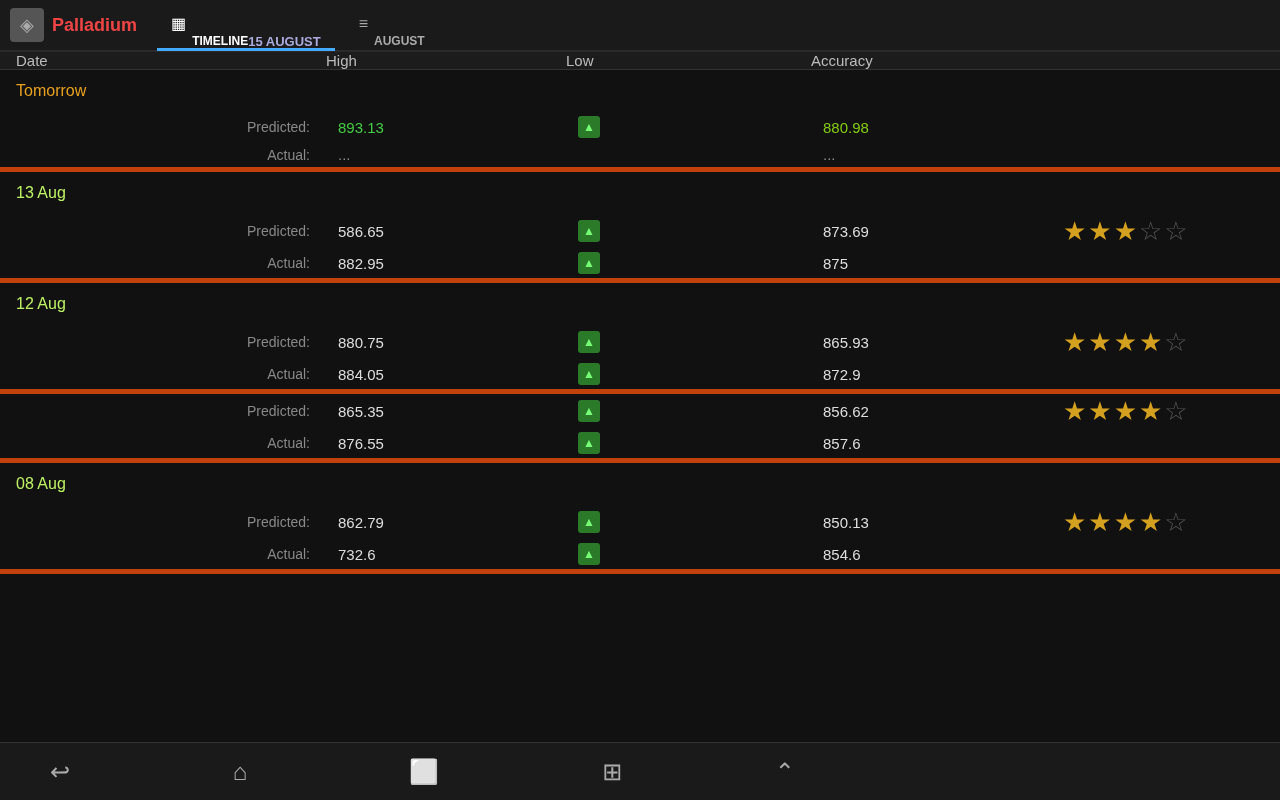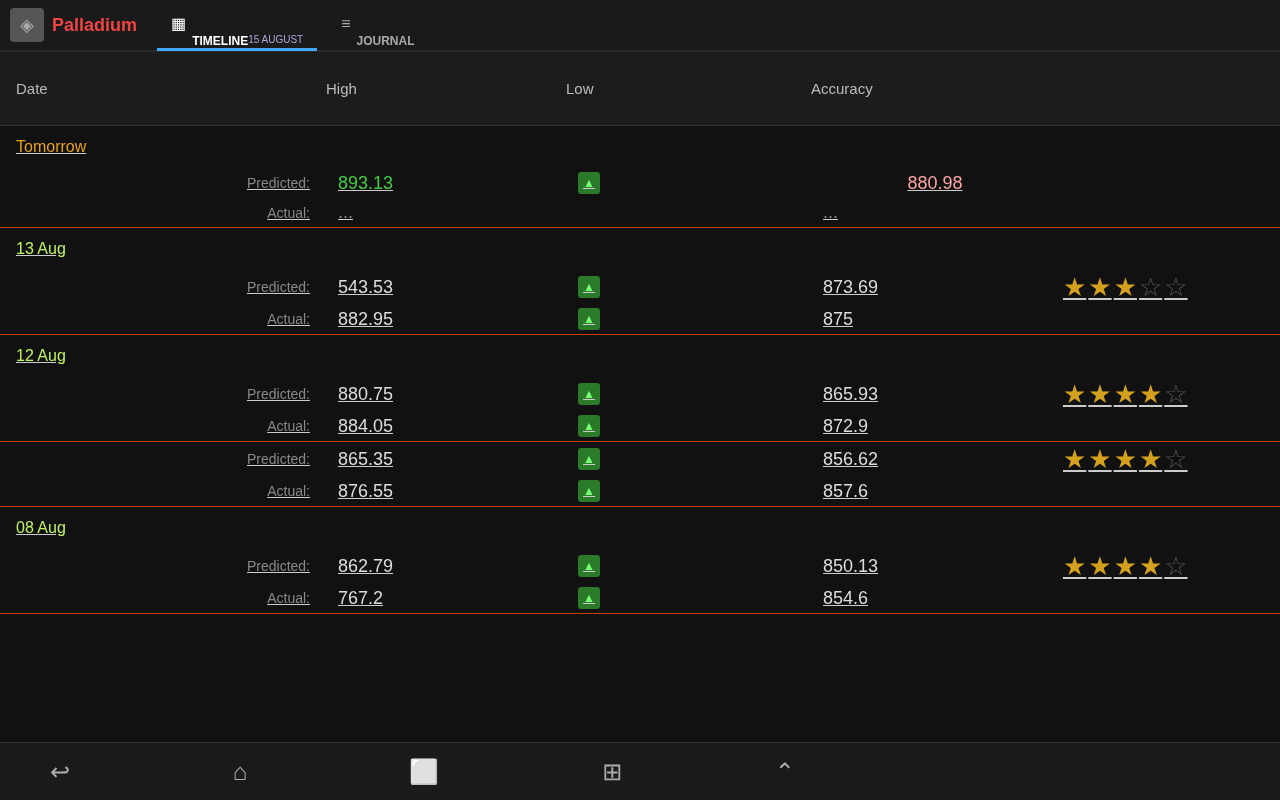--- a/index.html
+++ b/index.html
@@ -69,31 +69,32 @@
       display: flex;
       flex-direction: row;
       line-height: 1.2;
       margin-top: 36px;
     }
     .tab-label {
       font-weight: bold;
       font-size: 12px;
     }
     .tab-sub {
-      font-size: 10px;
+      font-size: 13px;
       color: #888;
+      font-weight: bold;
     }
     .nav-tab.active .tab-sub { color: #aad; }
 
     
     .col-headers {
       display: grid;
       grid-template-columns: 310px 240px 245px 240px 1fr;
       background: #1c1c1c;
-      padding: 28px 0;
+      padding: 0 0;
       border-bottom: 1px solid #333;
       flex-shrink: 0;
     }
     .col-header {
       color: #bbb;
       font-size: 15px;
       padding-left: 16px;
     }
 
     
@@ -101,22 +102,21 @@
       flex: 1;
       overflow-y: auto;
       overflow-x: hidden;
     }
     .main-content::-webkit-scrollbar { width: 4px; }
     .main-content::-webkit-scrollbar-track { background: #111; }
     .main-content::-webkit-scrollbar-thumb { background: #444; }
 
     
     .date-section {
-      border-bottom: 1px solid #c2410c;
-      text-decoration: underline;
+      border-bottom: 5px solid #c2410c;
     }
     .date-heading {
       padding: 12px 16px;
       font-size: 16px;
       color: #e8a020;
     }
     .date-heading.tomorrow {
       color: #e8a020;
     }
     .date-heading.regular {
@@ -129,25 +129,25 @@
       align-items: center;
     }
     .row-label {
       text-align: right;
       padding-right: 12px;
       font-size: 14px;
       color: #888;
     }
     .row-value {
       padding-left: 16px;
-      font-size: 18px;
+      font-size: 15px;
       color: #ddd;
     }
     .row-value.green { color: #4c4; }
-    .row-value.red { color: #fca5a5; text-align: center; }
+    .row-value.red { color: #84cc16; }
     .row-value.placeholder { color: #888; }
     .trend-cell {
       padding-left: 16px;
       display: flex;
       align-items: center;
     }
     .trend-icon {
       width: 22px;
       height: 22px;
       background: #2a7a2a;
@@ -205,21 +205,21 @@
   <div class="nav-tab active">
     <span class="tab-icon">▦</span>
     <div class="tab-text">
       <span class="tab-label">TIMELINE</span>
       <span class="tab-sub">15 AUGUST</span>
     </div>
   </div>
   <div class="nav-tab">
     <span class="tab-icon">≡</span>
     <div class="tab-text">
-      <span class="tab-label">JOURNAL</span>
+      <span class="tab-label">AUGUST</span>
     </div>
   </div>
 </div>
 
 <div class="col-headers">
   <div class="col-header">Date</div>
   <div class="col-header">High</div>
   <div class="col-header">Low</div>
   <div class="col-header">Accuracy</div>
 </div>
@@ -241,21 +241,21 @@
         <div class="row-value placeholder">...</div>
         <div class="trend-cell"></div>
         <div class="row-value placeholder">...</div>
         <div class="accuracy-cell"></div>
       </div>
     </div>
     <div class="date-section">
       <div class="date-heading regular">13 Aug</div>
       <div class="data-row">
         <div class="row-label">Predicted:</div>
-        <div class="row-value normal">543.53</div>
+        <div class="row-value normal">586.65</div>
         <div class="trend-cell">
           <div class="trend-icon">▲</div>
         </div>
         <div class="row-value normal">873.69</div>
         <div class="accuracy-cell">
           <span class="star">★</span>
           <span class="star">★</span>
           <span class="star">★</span>
           <span class="star empty">☆</span>
           <span class="star empty">☆</span>
@@ -336,21 +336,21 @@
         <div class="accuracy-cell">
           <span class="star">★</span>
           <span class="star">★</span>
           <span class="star">★</span>
           <span class="star">★</span>
           <span class="star empty">☆</span>
         </div>
       </div>
       <div class="data-row">
         <div class="row-label">Actual:</div>
-        <div class="row-value normal">767.2</div>
+        <div class="row-value normal">732.6</div>
         <div class="trend-cell">
           <div class="trend-icon">▲</div>
         </div>
         <div class="row-value normal">854.6</div>
         <div class="accuracy-cell"></div>
       </div>
     </div>
   </div>
 
 <div class="bottom-nav">

